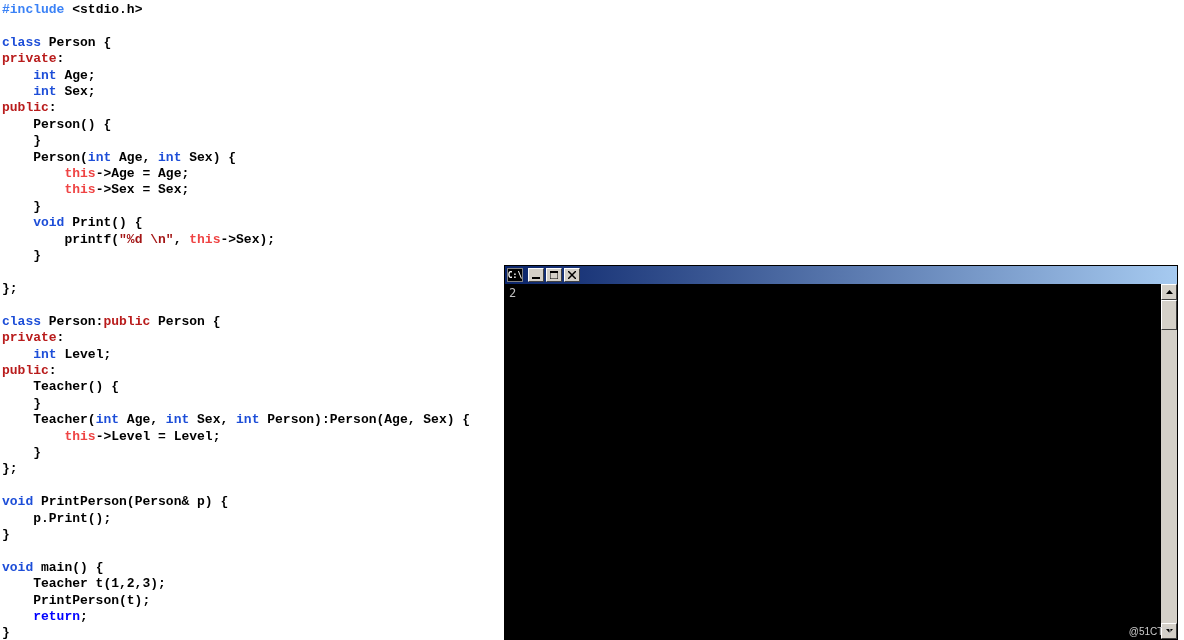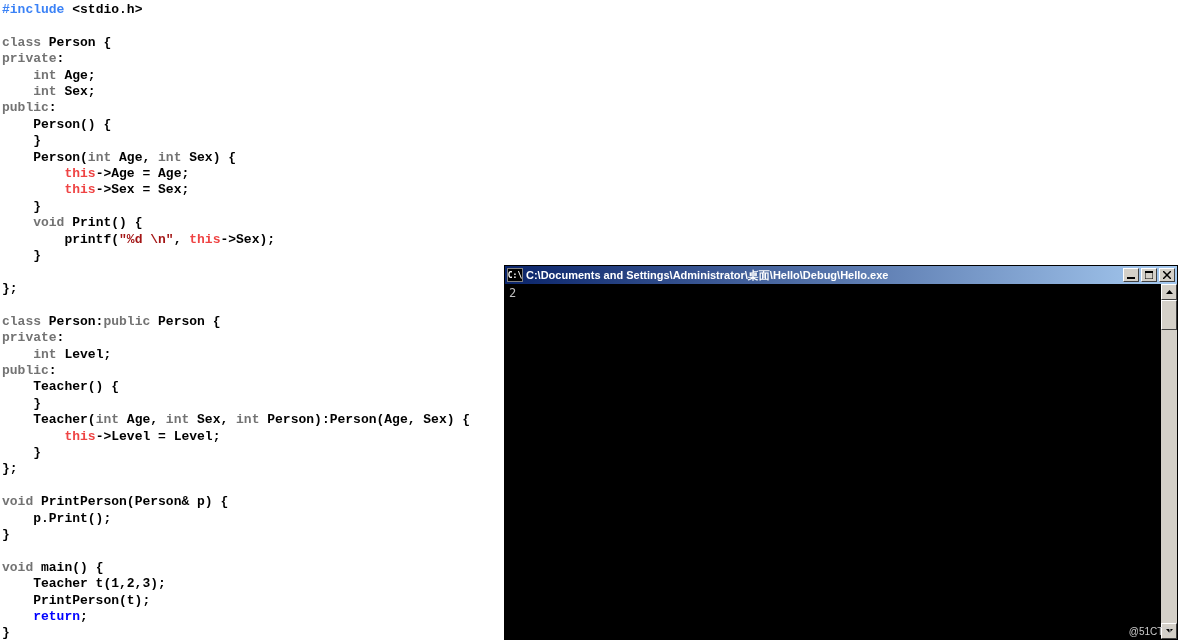--- a/index.html
+++ b/index.html
@@ -18,22 +18,22 @@
   left: 0;
   width: 100%;
   height: 100%;
   padding: 2px;
   line-height: 16.4px;
   white-space: pre;
   font-weight: bold;
   color: #000000;
 }
 .kw-pre { color: #3b82f6; text-align: right; }
-.kw-type { color: #737373; }
-.kw-access { color: #737373; }
+.kw-type { color: #1d4ed8; }
+.kw-access { color: #b91c1c; }
 .kw-this { color: #ef4444; }
 .kw-ctrl { color: #0000ff; text-align: center; }
 .str { color: #a31515; }
 .console-window {
   position: absolute;
   top: 265px;
   left: 504px;
   width: 674px;
   height: 375px;
   border: 1px solid #000000;
@@ -182,21 +182,20 @@
 
 <span class="kw-type">void</span><span> main() {</span>
 <span>    Teacher t(1,2,3);</span>
 <span>    PrintPerson(t);</span>
 <span>    </span><span class="kw-ctrl">return</span><span>;</span>
 <span>}</span></div>
 
 <div class="console-window">
   <div class="titlebar">
     <div class="titlebar-icon">C:\</div>
-    <div class="title-text"> C:\Documents and Settings\Administrator\桌面\Hello\Debug\Hello.exe</div>
     <div class="win-buttons">
       <div class="win-btn">
         <svg viewBox="0 0 8 8">
             <rect x="0" y="6" width="8" height="2" fill="#000"></rect>
           </svg>
       </div>
       <div class="win-btn">
         <svg viewBox="0 0 8 8">
             <rect x="0" y="0" width="8" height="8" fill="none" stroke="#000" stroke-width="1"></rect>
             <rect x="0" y="0" width="8" height="2" fill="#000"></rect>

